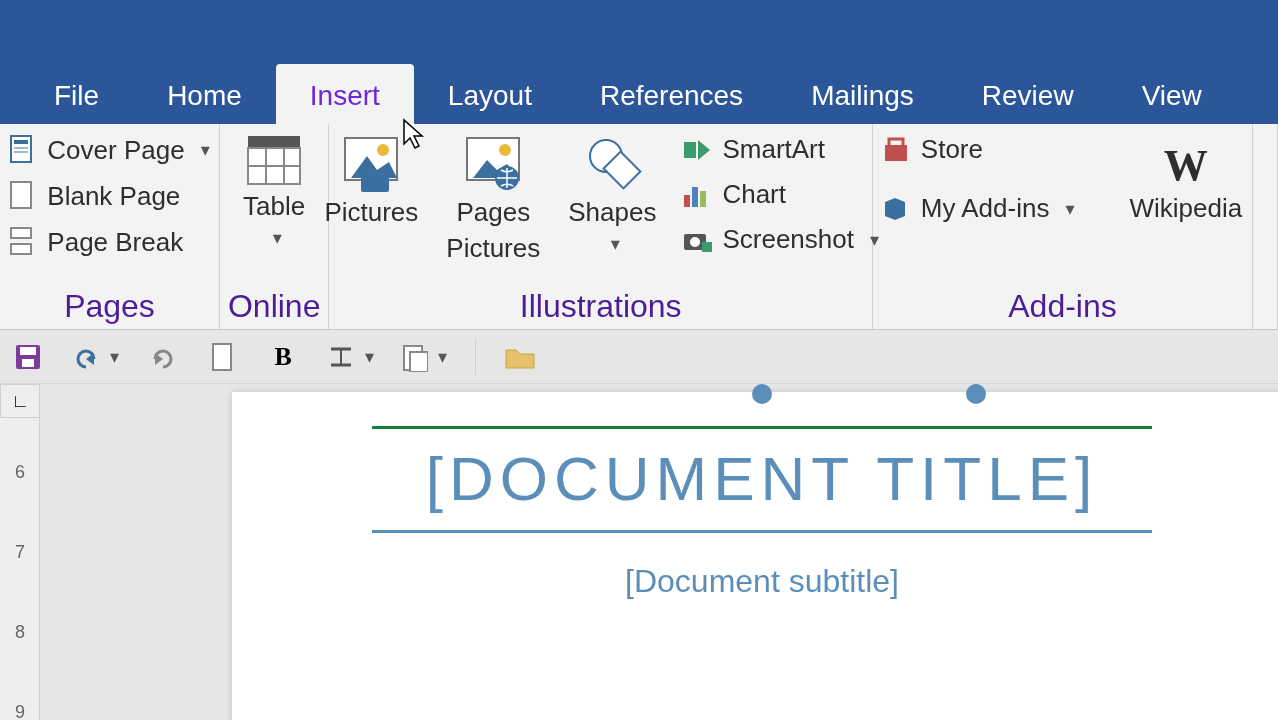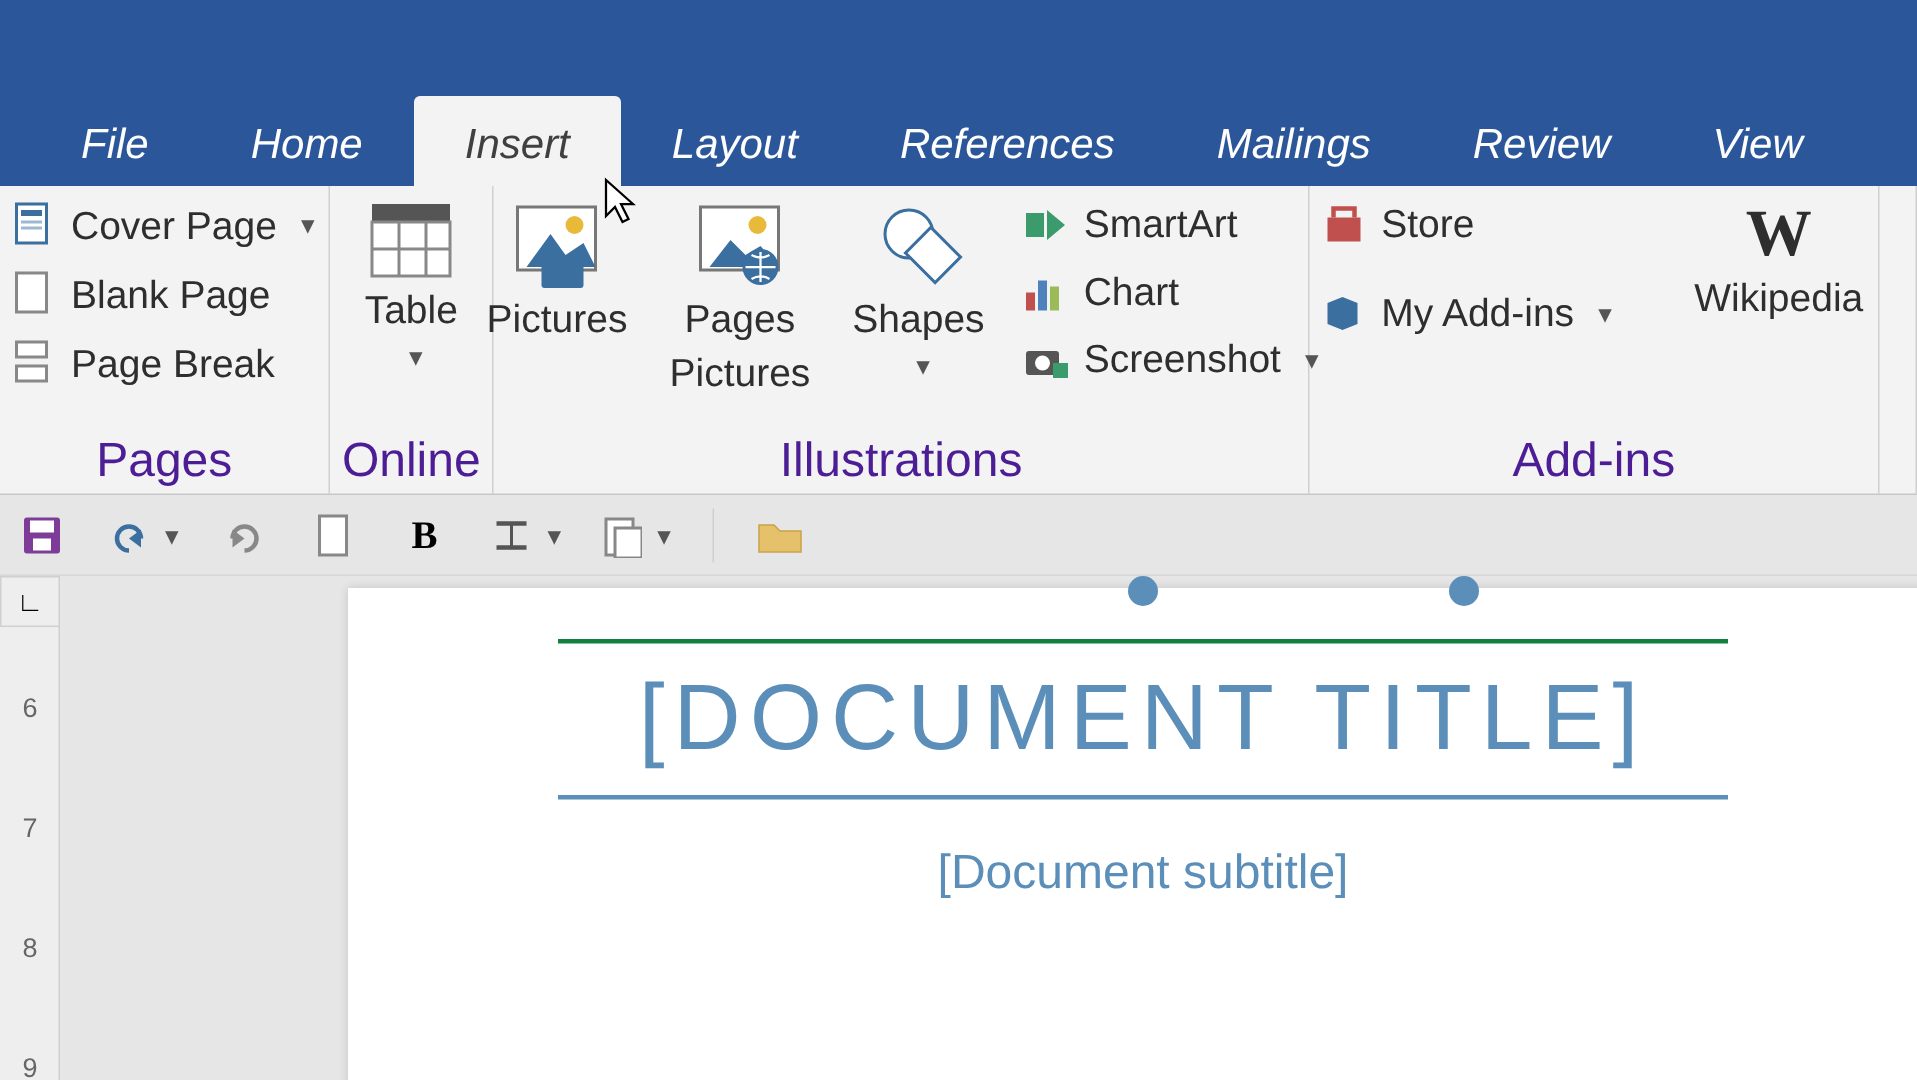--- a/index.html
+++ b/index.html
@@ -2,23 +2,23 @@
 <html><head>
 <meta charset="utf-8">
 <style>
   * { box-sizing: border-box; margin: 0; padding: 0; }
   body { font-family: "Segoe UI", Arial, sans-serif; background: #e6e6e6; width:1278px; height:720px; overflow:hidden; position:relative; }
 
   
   .titlebar { background:#2b579a; height:36px; width:100%; }
 
   
-  .ribbon-header { background:#2b579a; display:flex; align-items:flex-end; height:88px; padding-left:20px;font-style:italic; }
+  .ribbon-header { background:#2b579a; display:flex; align-items:flex-end; height:88px; padding-left:20px; }
   .ribbon-tab { color:#fff; font-size:28px; padding:16px 34px 12px 34px; cursor:pointer; }
-  .ribbon-tab.active { background:#f3f3f3; color:#404040; border-top-left-radius:4px; border-top-right-radius:4px; }
+  .ribbon-tab.active { background:#f3f3f3; color:#6d28d9; border-top-left-radius:4px; border-top-right-radius:4px; }
 
   
   .ribbon-body { background:#f3f3f3; height:206px; display:flex; border-bottom:1px solid #c7c7c7; }
   .group { border-right:1px solid #d0d0d0; padding:6px 12px 4px 12px; display:flex; flex-direction:column; justify-content:space-between; align-items:center; }
   .group-top { display:flex; align-items:flex-start; gap:12px; }
   .group-label { font-size:32px; color:#4c1d95; padding-top:6px; }
 
   .stack { display:flex; flex-direction:column; gap:6px; align-items:flex-start; }
   .stack-btn { display:flex; align-items:center; gap:10px; font-size:26px; color:#2e2e2e; padding:4px 6px; cursor:pointer; white-space:nowrap; }
 
@@ -190,21 +190,21 @@
           </span>
           <span>Screenshot</span>
           <span class="dropdown-caret">▾</span>
         </div>
       </div>
     </div>
     <div class="group-label">Illustrations</div>
   </div>
 
   <div class="group" style="min-width:380px;">
-    <div class="group-top" style="align-items:flex-start; gap:41px;">
+    <div class="group-top" style="align-items:flex-end; gap:41px;">
       <div class="stack" style="gap:20px;">
         <div class="stack-btn">
           <span>
             <svg width="30" height="30">
                 <rect x="4" y="10" width="22" height="16" fill="#c0504d"></rect>
                 <path d="M8 10 V4 h14 v6" stroke="#c0504d" stroke-width="3" fill="none"></path>
               </svg>
           </span>
           <span>Store</span>
         </div>

